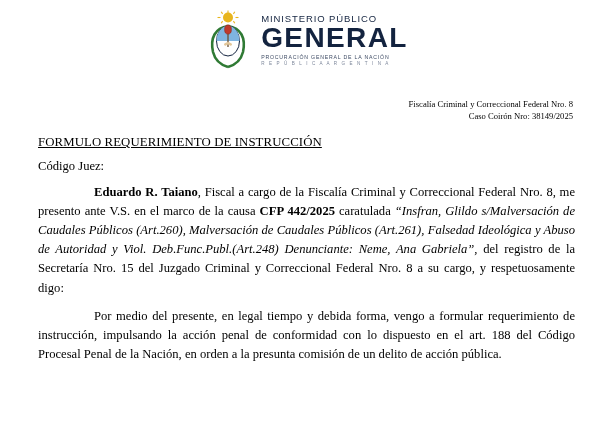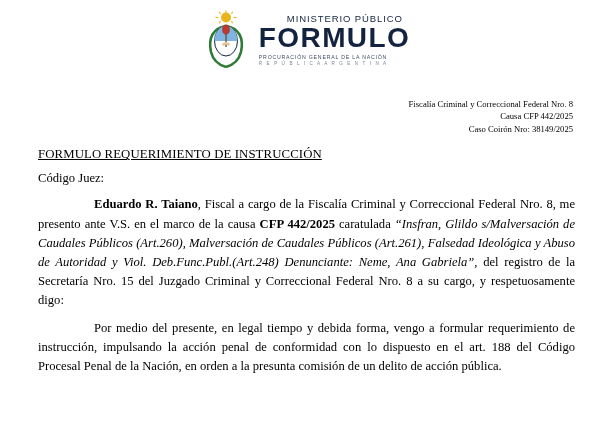--- a/index.html
+++ b/index.html
@@ -41,21 +41,20 @@
     flex-direction: column;
     justify-content: center;
     line-height: 1;
   }
   .brand .ministerio {
     font-family: "Liberation Sans", sans-serif;
     font-size: 9.5px;
     letter-spacing: 0.9px;
     color: #13233f;
     margin-bottom: 2px;
-    margin-left: 28px;
   }
   .brand .fiscal {
     font-family: "Liberation Sans", sans-serif;
     font-size: 28px;
     font-weight: bold;
     letter-spacing: 1.4px;
     color: #13233f;
     line-height: 0.95;
   }
   .brand .procuracion {
@@ -144,29 +143,28 @@
         <ellipse cx="23" cy="31" rx="11.5" ry="15" fill="#ffffff" stroke="#13233f" stroke-width="1"></ellipse>
         <path d="M11.5 31 A11.5 15 0 0 1 34.5 31 Z" fill="#7fb4e0"></path>
 
         <path d="M23 37 L23 19" stroke="#6b5030" stroke-width="1.3"></path>
         <path d="M20.2 34.5 q2.8 -2.4 5.6 0" fill="none" stroke="#e3c79a" stroke-width="2.4" stroke-linecap="round"></path>
         <ellipse cx="23" cy="19.5" rx="3.4" ry="4.6" fill="#c0392b" stroke="#8c2a20" stroke-width="0.6"></ellipse>
       </svg>
     </div>
     <div class="brand">
       <div class="ministerio">MINISTERIO PÚBLICO</div>
-      <div class="fiscal">FORMULO</div>
+      <div class="fiscal">GENERAL</div>
       <div class="procuracion">PROCURACIÓN GENERAL DE LA NACIÓN</div>
       <div class="republica">R E P Ú B L I C A   A R G E N T I N A</div>
     </div>
   </div>
 
   <div class="caseblock">
     <div>Fiscalía Criminal y Correccional Federal Nro. 8</div>
-    <div>Causa CFP 442/2025</div>
     <div>Caso Coirón Nro: 38149/2025</div>
   </div>
 
   <div class="doc-title">FORMULO REQUERIMIENTO DE INSTRUCCIÓN</div>
 
   <div class="salutation">Código Juez:</div>
 
   <p class="body">
     <span class="indent"></span><span class="b">Eduardo R. Taiano</span><span>, Fiscal a cargo de la Fiscalía Criminal y Correccional Federal Nro. 8, me presento ante V.S. en el marco de la causa </span><span class="b">CFP 442/2025</span><span> caratulada </span><span class="i">“Insfran, Glildo s/Malversación de Caudales Públicos (Art.260), Malversación de Caudales Públicos (Art.261), Falsedad Ideológica y Abuso de Autoridad y Viol. Deb.Func.Publ.(Art.248) Denunciante: Neme, Ana Gabriela”</span><span>, del registro de la Secretaría Nro. 15 del Juzgado Criminal y Correccional Federal Nro. 8 a su cargo, y respetuosamente digo:</span>
   </p>

